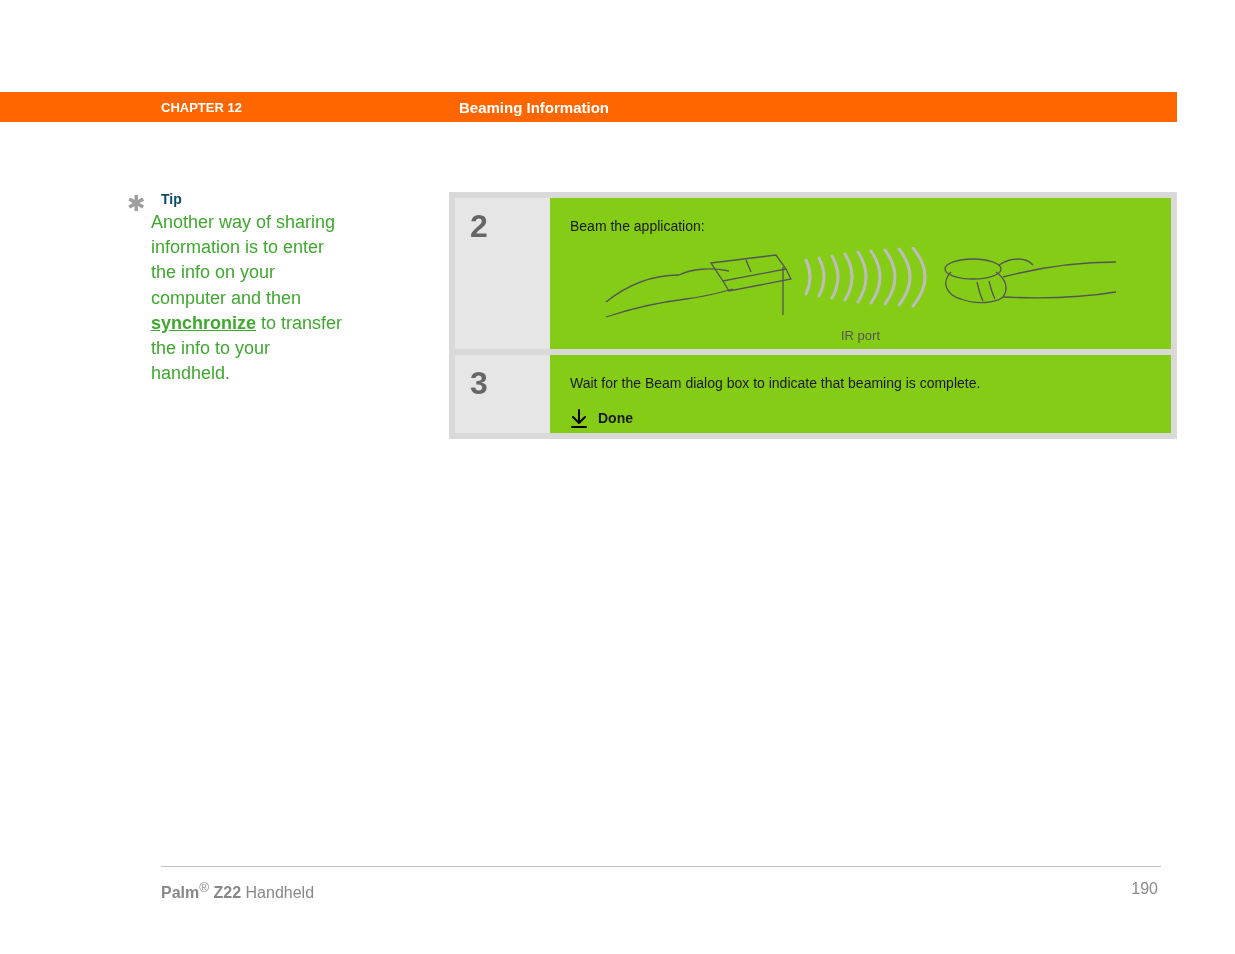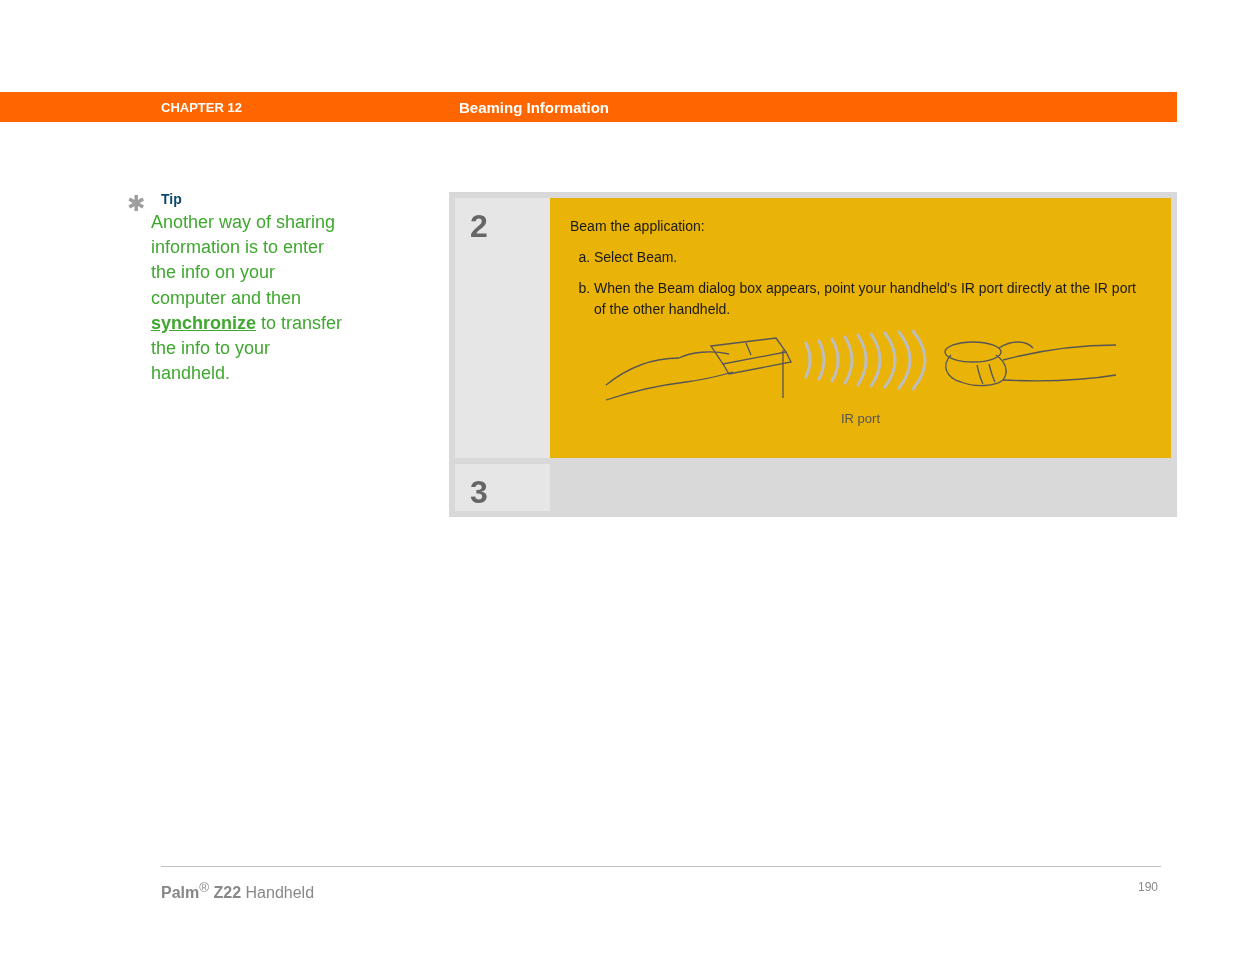--- a/index.html
+++ b/index.html
@@ -31,21 +31,21 @@
   }
   .step-row { display: flex; background: #d9d9d9; }
   .step-row + .step-row { margin-top: 6px; }
   .step-num {
     width: 95px; background: #e6e6e6;
     font-weight: 900; font-size: 32px; color: #666;
     padding: 10px 0 0 15px;
     font-family: Arial Black, Arial, sans-serif;
   }
   .step-body {
-    flex: 1; background: #eab308; padding: 18px 20px 30px 20px;
+    flex: 1; background: #84cc16; padding: 18px 20px 4px 20px;
     font-size: 14px; line-height: 1.5;
   }
   .step-body .lead { margin-bottom: 10px; }
   .step-body ol.sub { list-style: lower-alpha; padding-left: 24px; }
   .step-body ol.sub li { margin-bottom: 10px; }
 
   .illus-wrap { position: relative; width: 100%; height: 98px; margin-top: 6px; }
   .illus-svg { display: block; margin: 0 auto; }
   .illus-label {
     position: absolute; left: 50%; transform: translateX(-50%);
@@ -58,21 +58,21 @@
 
   .footer-rule {
     position: absolute; left: 161px; top: 866px; width: 1000px;
     border-top: 1px solid #bfbfbf;
   }
   .footer-left {
     position: absolute; left: 161px; top: 880px; font-size: 16px; color: #888;
   }
   .footer-left b { color: #888; }
   .footer-right {
-    position: absolute; right: 77px; top: 880px; font-size: 12px; color: #888;
+    position: absolute; right: 77px; top: 880px; font-size: 16px; color: #888;
   }
 </style>
 </head>
 <body>
 
 <div class="page">
 
   <div class="header-bar">
     <span class="chapter">CHAPTER 12</span>
     <span class="title">Beaming Information</span>
@@ -85,24 +85,20 @@
       <span>Another way of sharing information is to enter the info on your computer and then </span><a href="#">synchronize</a><span> to transfer the info to your handheld.</span>
     </div>
   </div>
 
   <div class="steps">
 
     <div class="step-row">
       <div class="step-num">2</div>
       <div class="step-body">
         <div class="lead">Beam the application:</div>
-        <ol class="sub">
-          <li>Select Beam.</li>
-          <li>When the Beam dialog box appears, point your handheld's IR port directly at the IR port of the other handheld.</li>
-        </ol>
         <div class="illus-wrap">
           <svg class="illus-svg" width="520" height="82" viewBox="0 0 520 82">
 
             <g stroke="#555" stroke-width="1.3" fill="none">
 
               <path d="M5 55 C 30 35, 55 28, 78 28"></path>
               <path d="M5 70 C 35 60, 60 55, 85 52"></path>
 
               <path d="M78 28 C 90 22, 110 20, 128 24"></path>
               <path d="M85 52 C 100 50, 118 46, 132 42"></path>
@@ -141,20 +137,33 @@
               <path d="M398 18 C 410 10, 425 10, 432 18"></path>
             </g>
           </svg>
           <div class="illus-label">IR port</div>
         </div>
       </div>
     </div>
 
     <div class="step-row">
       <div class="step-num">3</div>
+      <div class="step-body">
+        <div>Wait for the Beam dialog box to indicate that beaming is complete.</div>
+        <div class="done-row">
+          <svg width="18" height="20" viewBox="0 0 18 20">
+            <g stroke="#000" stroke-width="2" fill="none" stroke-linecap="round" stroke-linejoin="round">
+              <line x1="9" y1="1" x2="9" y2="13"></line>
+              <polyline points="3,8 9,14 15,8"></polyline>
+              <line x1="2" y1="18" x2="16" y2="18"></line>
+            </g>
+          </svg>
+          <span class="done-label">Done</span>
+        </div>
+      </div>
     </div>
 
   </div>
 
   <div class="footer-rule"></div>
   <div class="footer-left">
     <b><span>Palm</span></b><sup>®</sup><b><span> Z22</span></b><span> Handheld</span>
   </div>
   <div class="footer-right">190</div>
 

